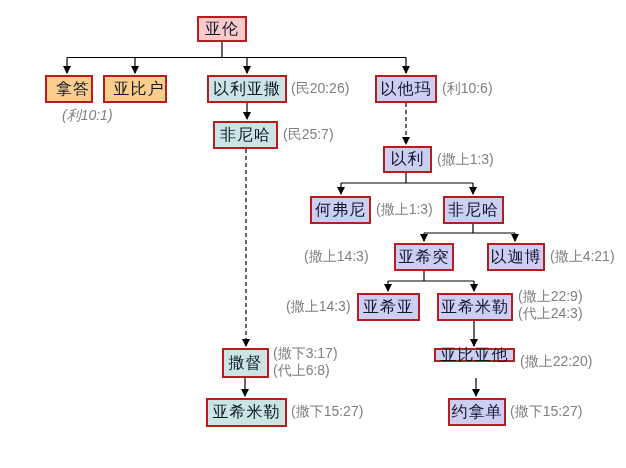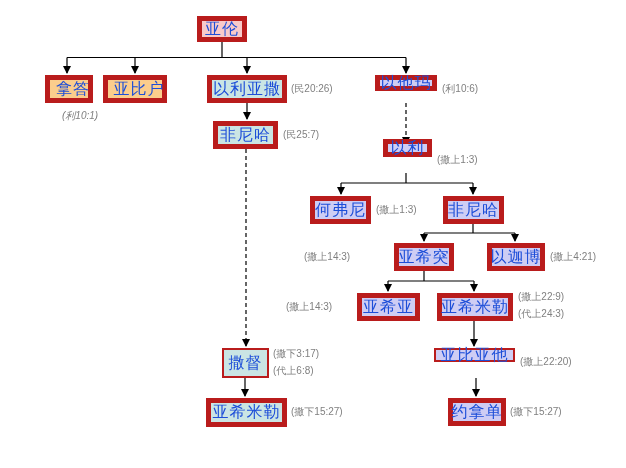--- a/index.html
+++ b/index.html
@@ -7,47 +7,47 @@
     position:relative;
     width:626px;height:468px;
     background:#ffffff;
     font-family:"Liberation Sans","DejaVu Sans",sans-serif;
     overflow:hidden;
   }
   #wires{position:absolute;left:0;top:0;width:626px;height:468px;}
   .node{
     position:absolute;
     box-sizing:border-box;
-    border:5px solid #b91c1c;
+    border:2px solid #b91c1c;
     display:flex;align-items:center;justify-content:center;
-    font-size:16px;color:#1d4ed8;
+    font-size:16px;color:#0f172a;
     letter-spacing:1px;
     white-space:nowrap;
     z-index:2;
   }
   .node.thick{border-width:2.5px;}
   .pink{background:#f8caca;}
   .orange{background:#fbcd8c;padding-left:8px;}
   .cyan{background:#cae5e4;}
   .lavender{background:#cecdf4;}
   .ref{
     position:absolute;
-    font-size:10px;color:#808080;
+    font-size:14px;color:#808080;
     white-space:nowrap;line-height:17px;
     z-index:1;
   }
   .ref span{display:block;}
   
   #n-aaron    {left:197px;top:16px; width:50px;height:26px;}
   #n-nadab    {left:45px; top:75px; width:48px;height:28px;}
   #n-abihu    {left:103px;top:75px; width:64px;height:28px;}
   #n-eleazar  {left:207px;top:75px; width:80px;height:28px;}
-  #n-ithamar  {left:375px;top:75px; width:62px;height:16px;text-align:center;}
+  #n-ithamar  {left:375px;top:75px; width:62px;height:28px;text-align:center;}
   #n-phinehas1{left:213px;top:121px;width:65px;height:28px;}
-  #n-eli      {left:383px;top:139px;width:49px;height:18px;}
+  #n-eli      {left:383px;top:146px;width:49px;height:27px;}
   #n-hophni   {left:310px;top:196px;width:61px;height:28px;}
   #n-phinehas2{left:443px;top:196px;width:61px;height:28px;}
   #n-ahitub   {left:394px;top:243px;width:60px;height:28px;text-align:center;}
   #n-ichabod  {left:487px;top:243px;width:58px;height:28px;}
   #n-ahijah   {left:357px;top:293px;width:63px;height:28px;}
   #n-ahimelech{left:437px;top:293px;width:76px;height:28px;}
   #n-zadok    {left:222px;top:348px;width:47px;height:30px;}
   #n-abiathar {left:434px;top:348px;width:81px;height:14px;}
   #n-ahimaaz  {left:206px;top:398px;width:81px;height:29px;}
   #n-jonathan {left:448px;top:398px;width:58px;height:28px;}

